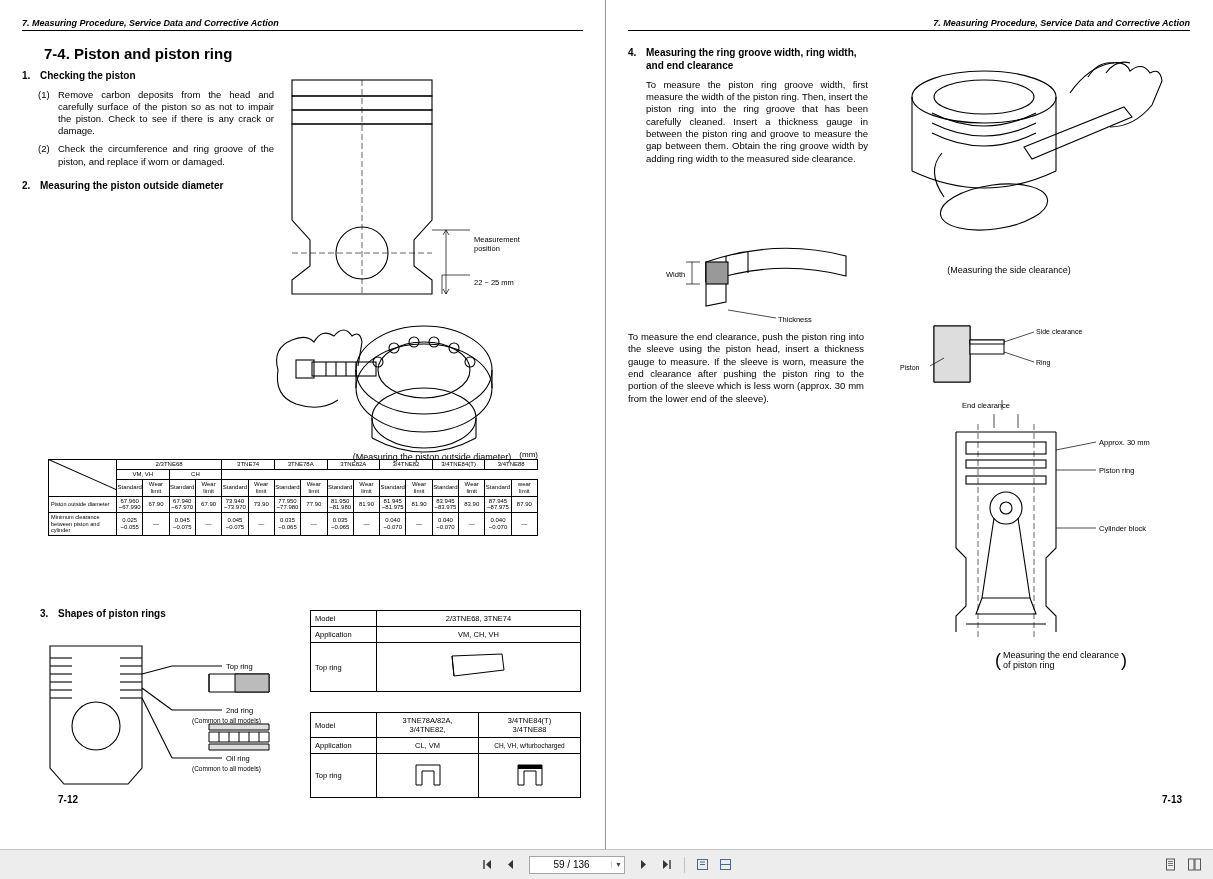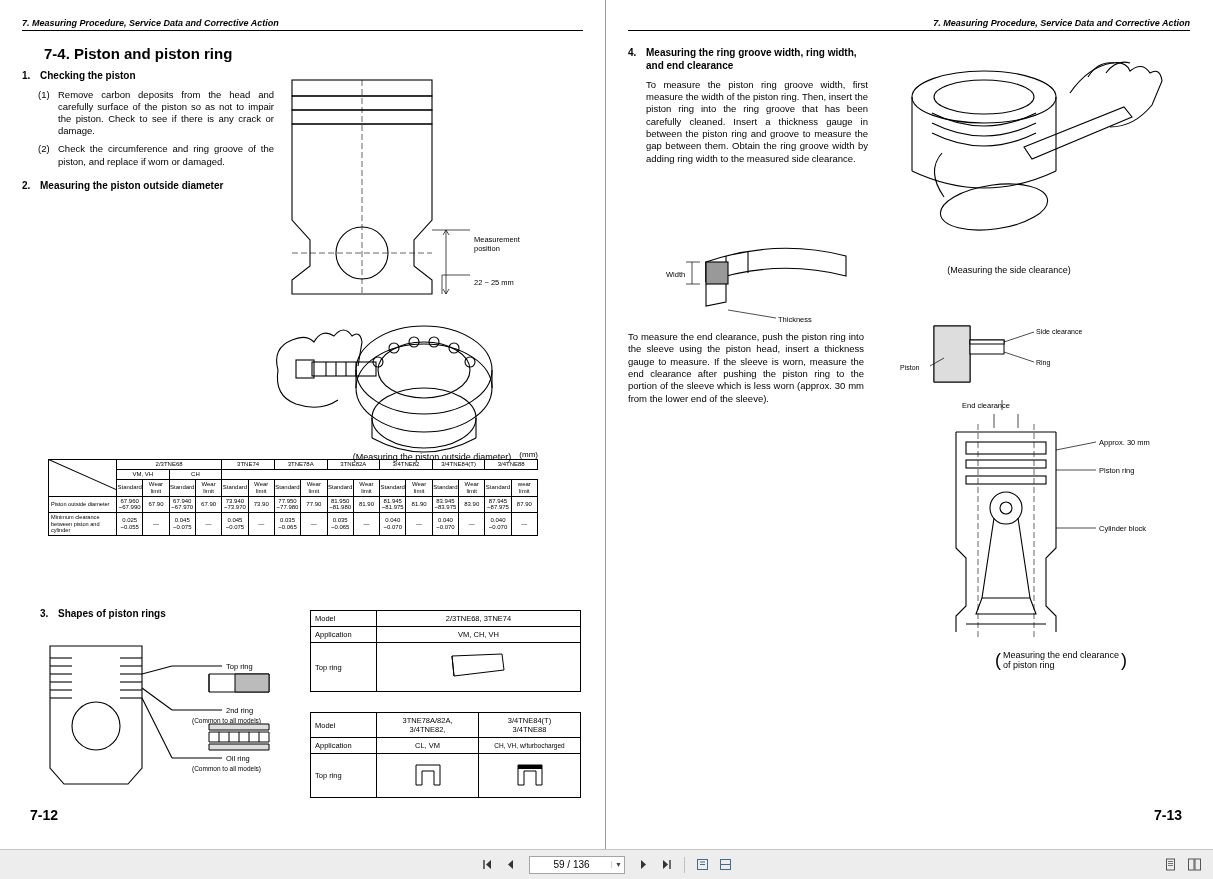--- a/index.html
+++ b/index.html
@@ -37,24 +37,25 @@
     font-style: italic;
     font-weight: bold;
     font-size: 9px;
     color: #000;
     border-bottom: 1.5px solid #000;
     padding-bottom: 2px;
   }
   .hdr.right { text-align: right; }
   .page-num {
     position: absolute;
-    bottom: 26px;
-    font-size: 14px;
+    bottom: 44px;
+    font-size: 10px;
     font-weight: bold;
     color: #000;
+    margin-left: 28px;
   }
   .page-num.l { left: 30px; }
   .page-num.r { right: 30px; }
 
   h1.sec-title {
     font-size: 15px;
     font-weight: bold;
     margin: 14px 0 8px 22px;
   }
   .item { display: flex; margin-bottom: 6px; }

